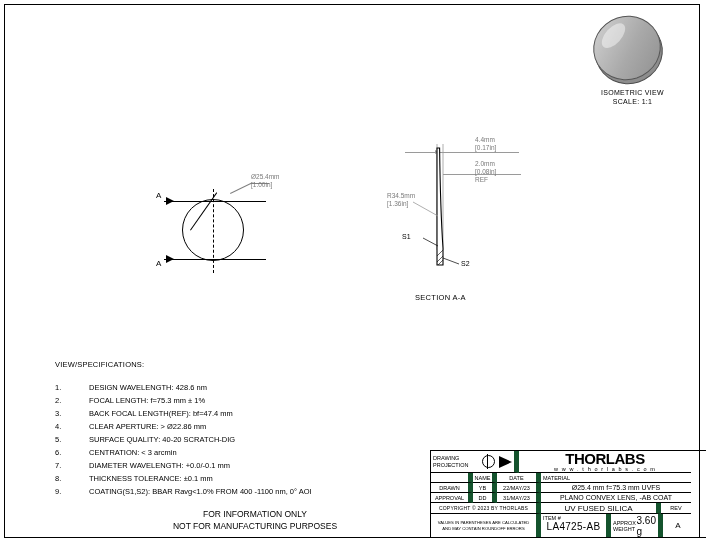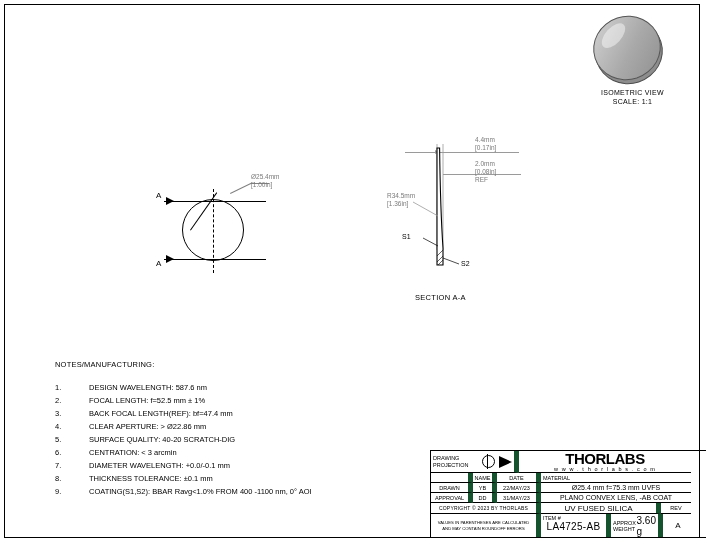--- a/index.html
+++ b/index.html
@@ -371,29 +371,29 @@
       <div>R34.5mm</div>
       <div>[1.36in]</div>
     </div>
     <div class="sv-label" style="left:7px; top:103px;">S1</div>
     <div class="sv-label" style="left:66px; top:130px;">S2</div>
 
     <div class="sv-caption" style="left:20px; top:163px;">SECTION A-A</div>
   </div>
 
   <div class="abs" id="notes">
-    <div class="hdr">NOTES/MANUFACTURING:</div>
+    <div class="hdr">VIEW/SPECIFICATIONS:</div>
 
     <div class="note-row">
       <span class="note-num">1.</span>
-      <span class="note-txt">DESIGN WAVELENGTH: 587.6 nm</span>
+      <span class="note-txt">DESIGN WAVELENGTH: 428.6 nm</span>
     </div>
     <div class="note-row">
       <span class="note-num">2.</span>
-      <span class="note-txt">FOCAL LENGTH: f=52.5 mm ± 1%</span>
+      <span class="note-txt">FOCAL LENGTH: f=75.3 mm ± 1%</span>
     </div>
     <div class="note-row">
       <span class="note-num">3.</span>
       <span class="note-txt">BACK FOCAL LENGTH(REF): bf=47.4 mm</span>
     </div>
     <div class="note-row">
       <span class="note-num">4.</span>
       <span class="note-txt">CLEAR APERTURE: &gt; Ø22.86 mm</span>
     </div>
     <div class="note-row">
@@ -411,20 +411,24 @@
     <div class="note-row">
       <span class="note-num">8.</span>
       <span class="note-txt">THICKNESS TOLERANCE: ±0.1 mm</span>
     </div>
     <div class="note-row">
       <span class="note-num">9.</span>
       <span class="note-txt">COATING(S1,S2): BBAR Ravg&lt;1.0% FROM 400 -1100 nm, 0° AOI</span>
     </div>
   </div>
 
+  <div class="abs" id="disclaimer">
+    <div>FOR INFORMATION ONLY</div>
+    <div>NOT FOR MANUFACTURING PURPOSES</div>
+  </div>
 
   <div class="abs" id="title-block">
 
     <div class="tb-row" style="height:22px;">
       <div class="tb-cell proj-box">
         <div class="proj-label" style="flex:1;">
           <div>DRAWING</div>
           <div>PROJECTION</div>
         </div>
         <div class="proj-sym">

